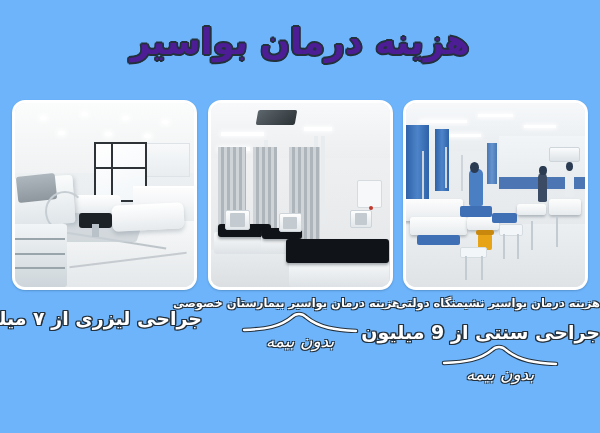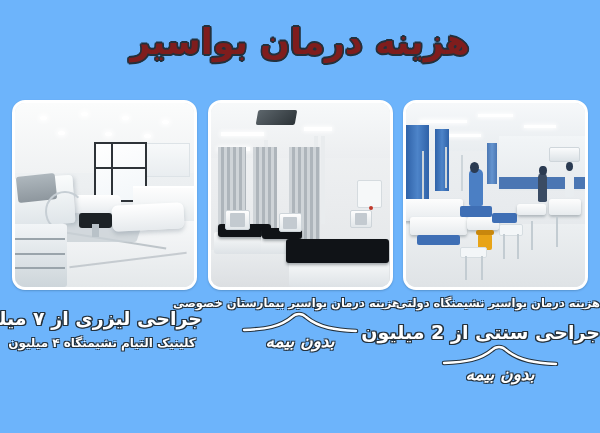--- a/index.html
+++ b/index.html
@@ -9,21 +9,21 @@
     font-family:"DejaVu Sans","Liberation Sans",sans-serif;
     overflow:hidden;position:relative;
   }
   .stage{position:absolute;inset:0;}
 
   
   .title{
     position:absolute;left:0;right:0;top:22px;
     text-align:center;
     font-size:35px;font-weight:bold;
-    color:#7f1d1d;
+    color:#4c1d95;
     letter-spacing:0px;
     direction:rtl;
     text-shadow:
       -1.4px -1.4px 0 #23313d, 1.4px -1.4px 0 #23313d,
       -1.4px  1.4px 0 #23313d, 1.4px  1.4px 0 #23313d,
        0 -1.6px 0 #23313d, 0 1.6px 0 #23313d,
       -1.6px 0 0 #23313d, 1.6px 0 0 #23313d;
   }
 
   
@@ -163,21 +163,21 @@
   .cap-sub{
     margin-top:7px;
     font-size:12px;font-weight:bold;color:#ffffff;white-space:nowrap;
     text-shadow:
       -1px -1px 0 #24313c, 1px -1px 0 #24313c,
       -1px  1px 0 #24313c, 1px  1px 0 #24313c;
   }
   .brace{display:block;margin:1px auto 0;}
   .cap-note{
     margin-top:-2px;
-    font-size:17px;font-weight:bold;color:#ffffff;white-space:nowrap;
+    font-size:17px;font-weight:normal;color:#ffffff;white-space:nowrap;
     font-style:italic;
     text-shadow:
       -1px -1px 0 #24313c, 1px -1px 0 #24313c,
       -1px  1px 0 #24313c, 1px  1px 0 #24313c;
   }
 </style>
 </head>
 <body>
 
 <div class="stage">
@@ -301,35 +301,34 @@
           </div>
       </div>
     </div>
 
   </div>
 
   <div class="captions">
 
     <div class="col left">
       <div class="cap-main">جراحی لیزری از ۷ میلیون</div>
-      <div class="cap-sub">کلینیک التیام نشیمنگاه ۴ میلیون</div>
     </div>
 
     <div class="col mid">
       <div class="cap-head">هزینه درمان بواسیر بیمارستان خصوصی</div>
       <svg class="brace" width="120" height="22" viewBox="0 0 120 22">
         <path d="M4 19 C26 18, 40 16, 52 6 C56 2, 62 2, 66 6 C79 17, 96 19, 116 20" fill="none" stroke="#24313c" stroke-width="4.6" stroke-linecap="round"></path>
         <path d="M4 19 C26 18, 40 16, 52 6 C56 2, 62 2, 66 6 C79 17, 96 19, 116 20" fill="none" stroke="#ffffff" stroke-width="2.4" stroke-linecap="round"></path>
       </svg>
       <div class="cap-note">بدون بیمه</div>
     </div>
 
     <div class="col right">
       <div class="cap-head">هزینه درمان بواسیر نشیمنگاه دولتی</div>
-      <div class="cap-main">جراحی سنتی از 2 میلیون</div>
+      <div class="cap-main">جراحی سنتی از 9 میلیون</div>
       <svg class="brace" width="120" height="22" viewBox="0 0 120 22">
         <path d="M4 19 C26 18, 40 16, 52 6 C56 2, 62 2, 66 6 C79 17, 96 19, 116 20" fill="none" stroke="#24313c" stroke-width="4.6" stroke-linecap="round"></path>
         <path d="M4 19 C26 18, 40 16, 52 6 C56 2, 62 2, 66 6 C79 17, 96 19, 116 20" fill="none" stroke="#ffffff" stroke-width="2.4" stroke-linecap="round"></path>
       </svg>
       <div class="cap-note">بدون بیمه</div>
     </div>
 
   </div>
 </div>
 

